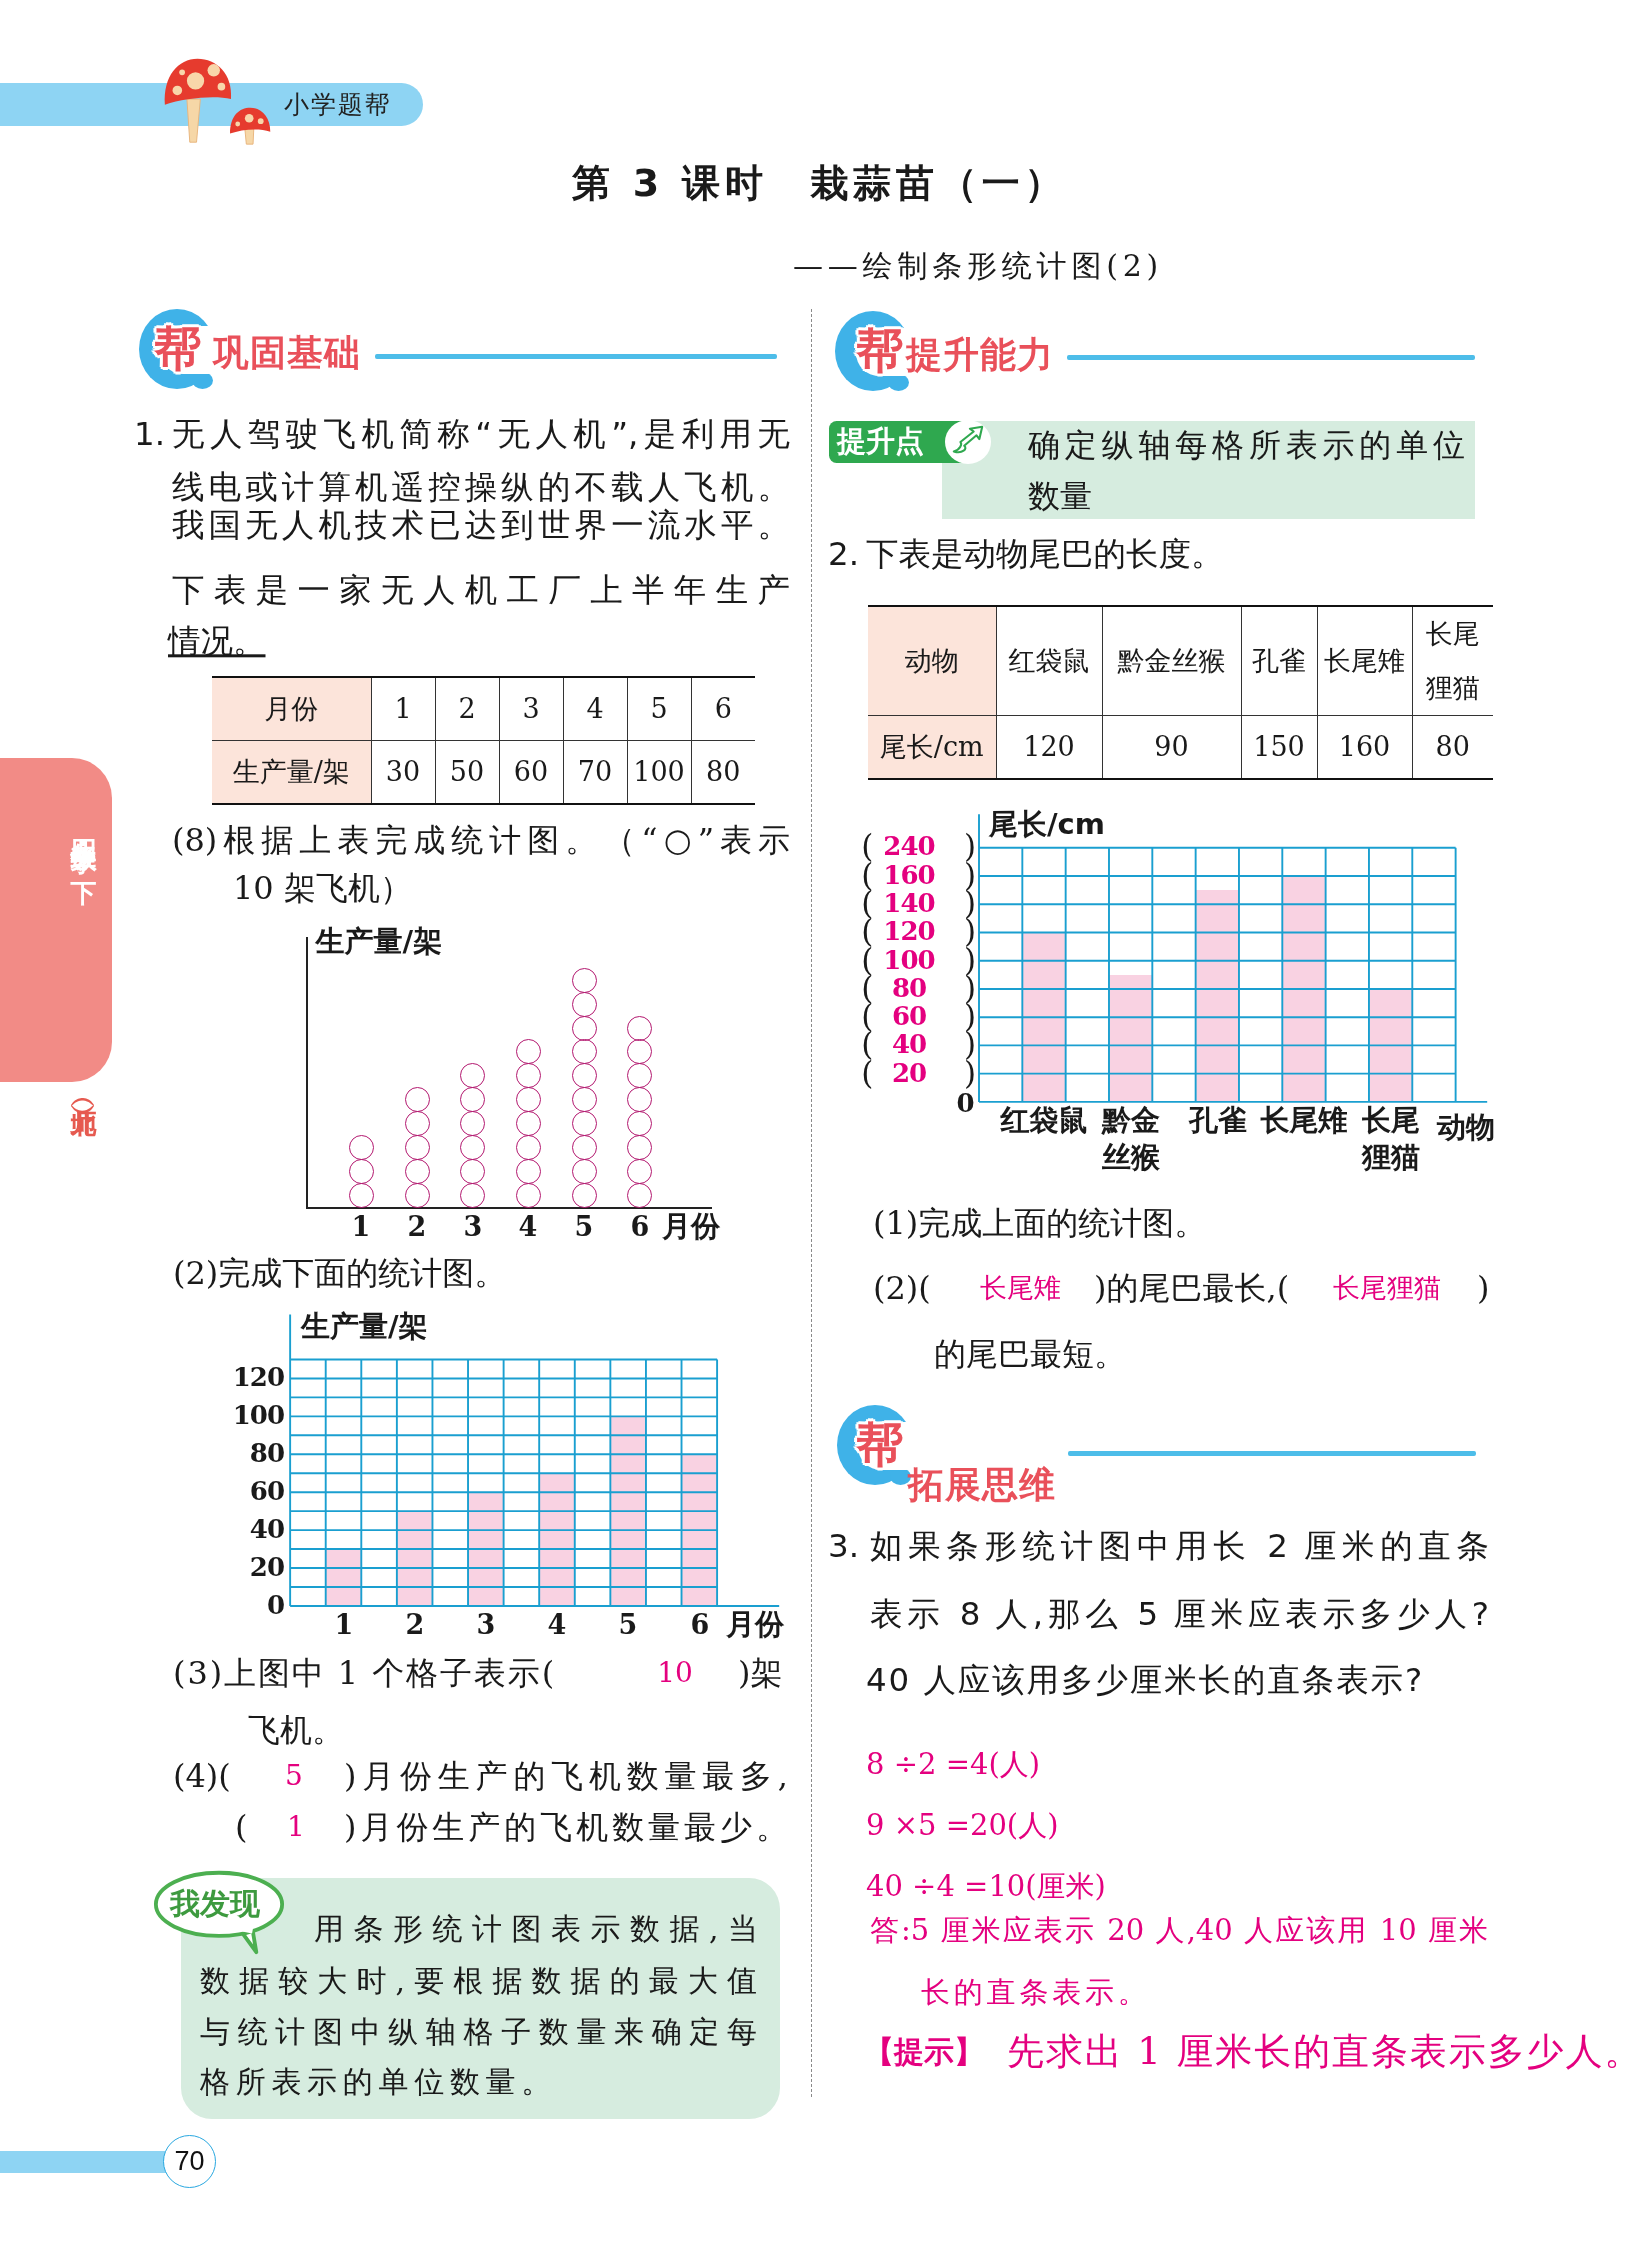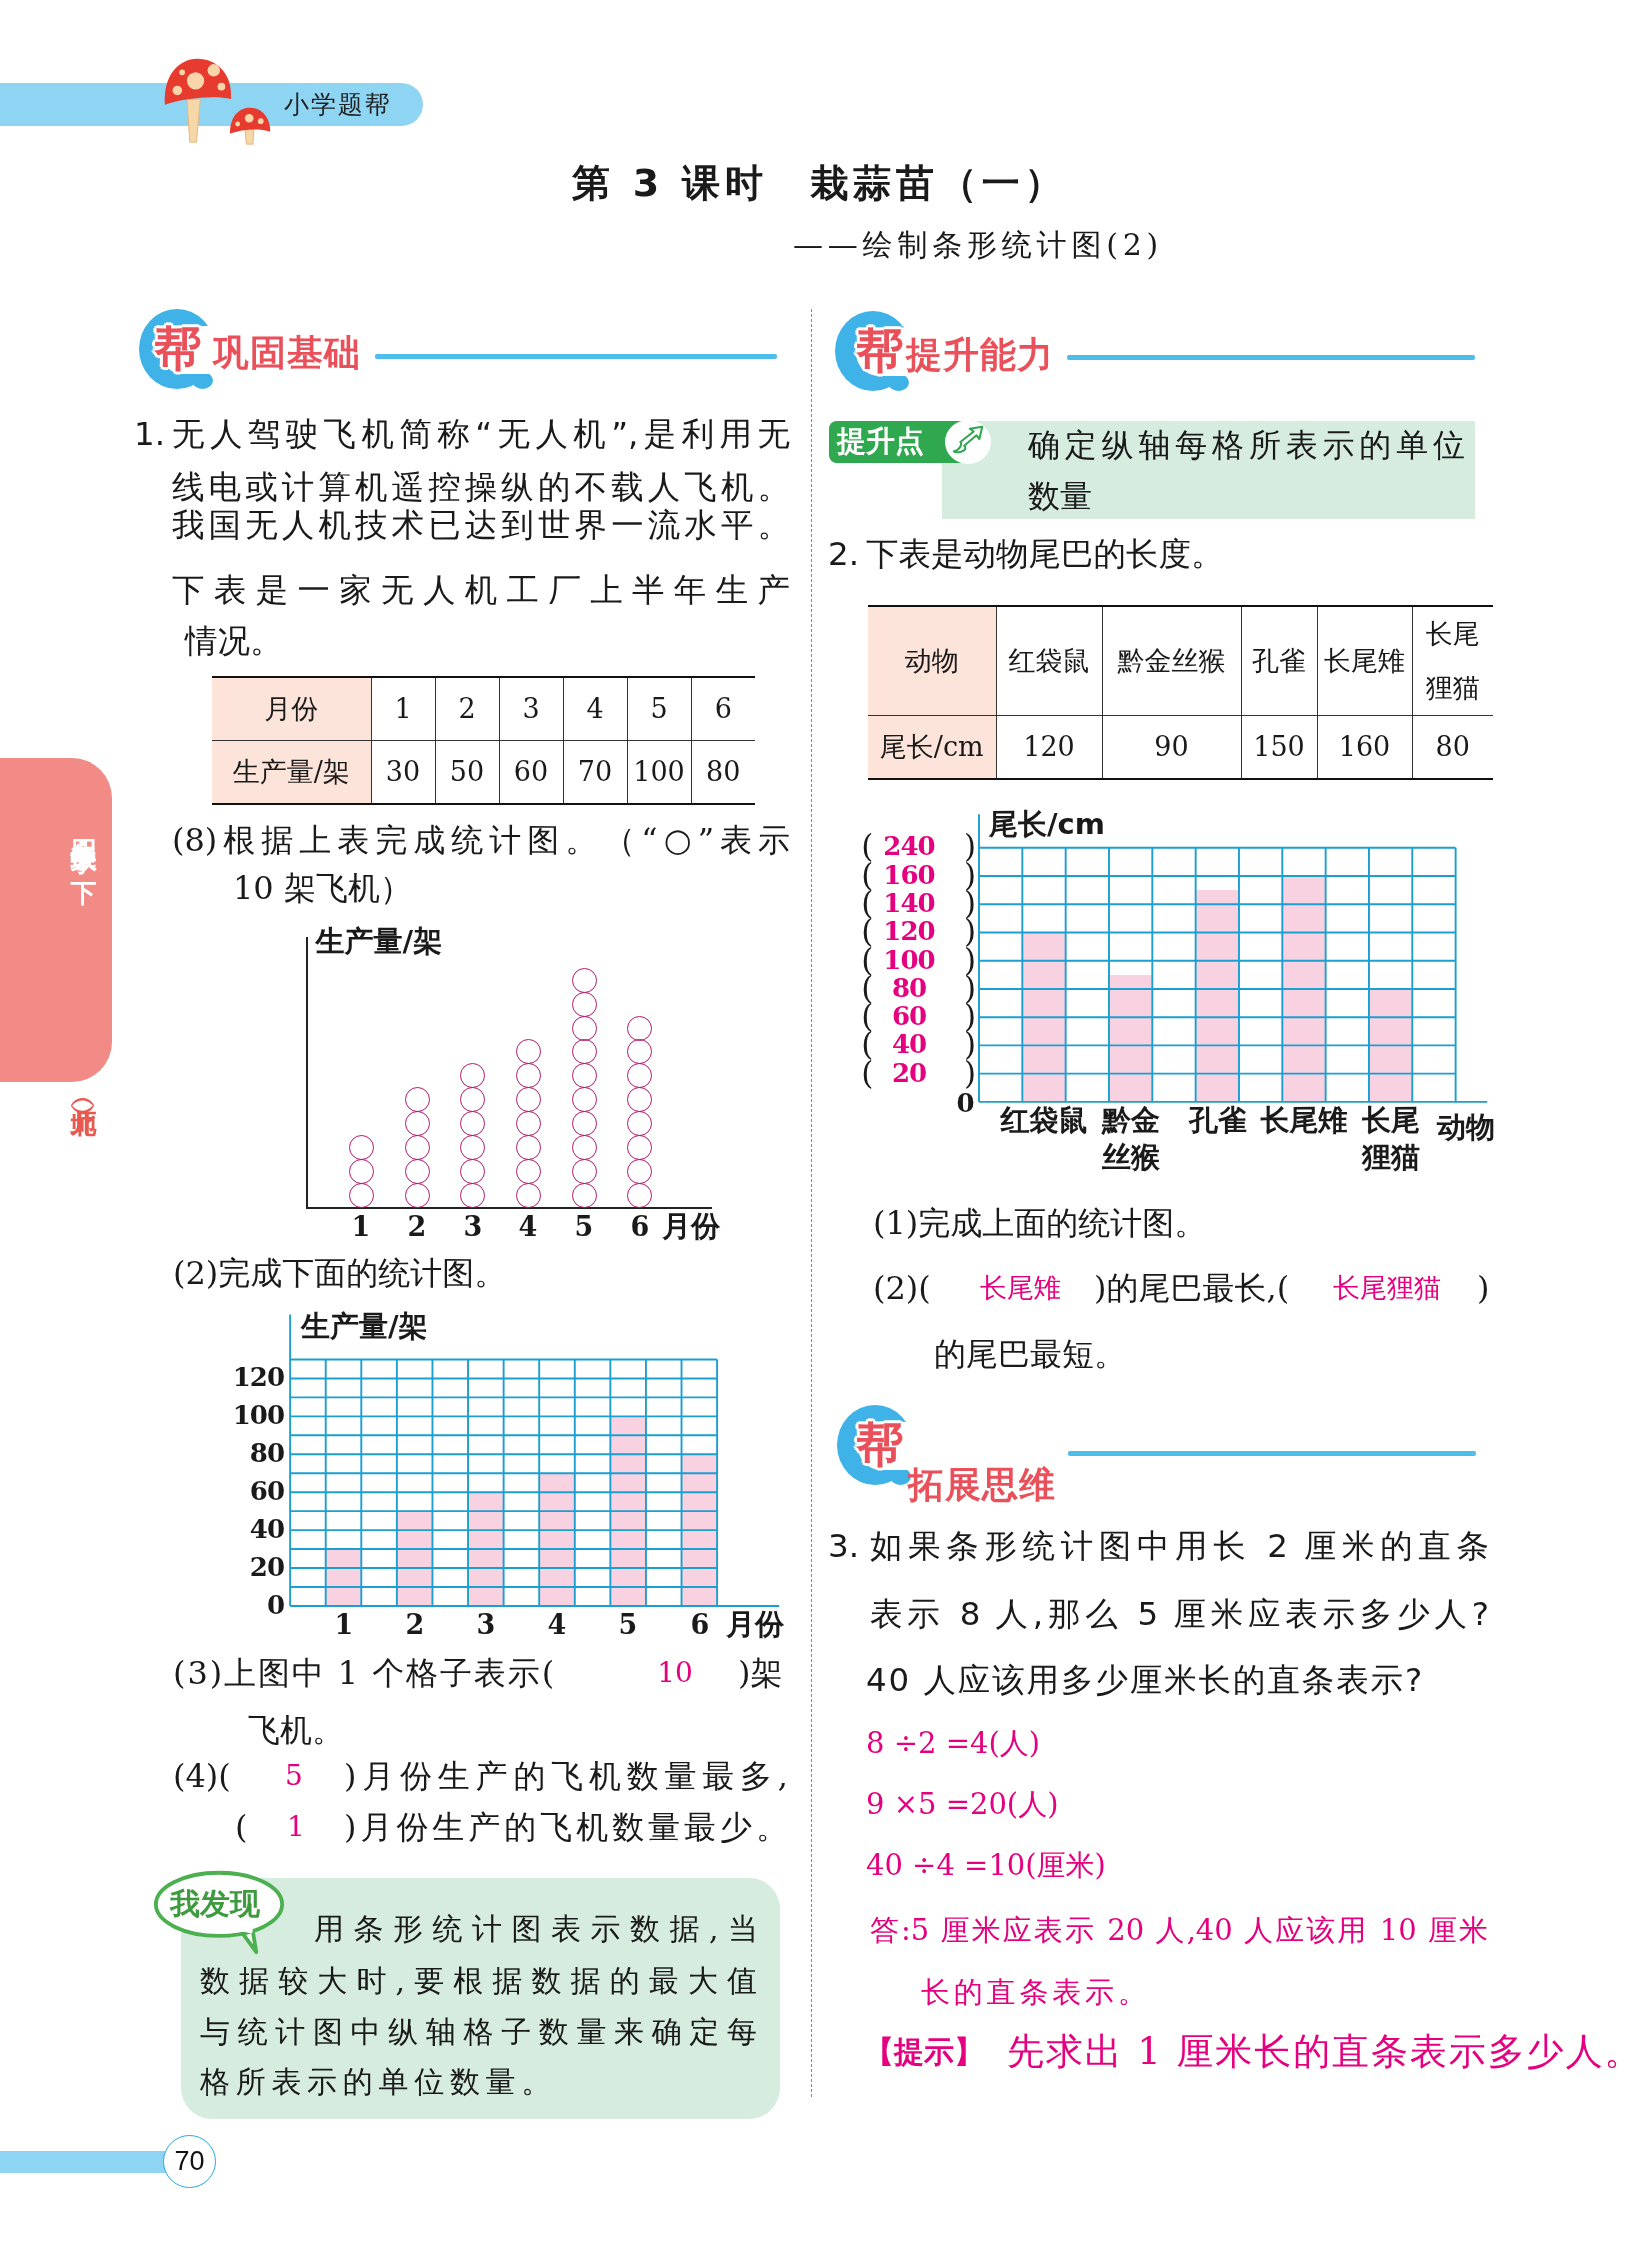--- a/index.html
+++ b/index.html
@@ -1,21 +1,21 @@
 <!DOCTYPE html>
 <html><head>
 <meta charset="utf-8">
 <style>
 *{box-sizing:border-box;}
 html,body{margin:0;padding:0;}
 body{width:1628px;height:2260px;position:relative;background:#ffffff;color:#1a1a1a;font-family:"DejaVu Sans","Liberation Sans",sans-serif;overflow:hidden;}
 .a{position:absolute;}
 .t{position:absolute;white-space:nowrap;line-height:1.15;transform:translateY(-50%);}
 .j{text-align:justify;text-align-last:justify;}
-.serif{font-family:"DejaVu Serif","Liberation Serif",serif;}
+.serif{font-family:"DejaVu Serif","Liberation Serif",serif;margin-top:21px;}
 .mag{color:#e4007f;}
 .q{font-size:32.5px;}
 .sub{font-size:32px;font-family:"DejaVu Serif","Liberation Serif",serif;}
 
 
 .sec{position:absolute;width:239px;height:84px;}
 .ring{position:absolute;left:1.9px;top:0;width:76px;height:80px;border-radius:50%;background:#3fb2e8;}
 .ring-tail{position:absolute;left:55px;top:63px;width:21px;height:17px;border-radius:50%;background:#3fb2e8;}
 .ring-hole{position:absolute;left:23px;top:17px;width:71px;height:48px;background:#ffffff;border-radius:23px;}
 .sec-badge{position:absolute;left:17px;top:11.5px;font-size:48px;line-height:55px;font-weight:bold;color:#e9505a;
@@ -75,21 +75,21 @@
   <span class="sec-badge">帮</span>
   <span class="sec-title">巩固基础</span>
 </div>
 <div class="sec-line" style="left:375px;top:354px;width:402px;"></div>
 
 <div class="t q" style="left:134px;top:435px;">1.</div>
 <div class="t q j" style="left:172px;top:435px;width:618px;">无人驾驶飞机简称“无人机”,是利用无</div>
 <div class="t q j" style="left:172px;top:488px;width:618px;">线电或计算机遥控操纵的不载人飞机。</div>
 <div class="t q j" style="left:172px;top:526px;width:618px;">我国无人机技术已达到世界一流水平。</div>
 <div class="t q j" style="left:172px;top:591px;width:618px;">下表是一家无人机工厂上半年生产</div>
-<div class="t q" style="left:185px;top:642px;">情况。</div>
+<div class="t q" style="left:168px;top:642px;text-decoration:underline;">情况。</div>
 
 <table class="tbl" style="left:212px;top:676px;width:543px;">
   <tbody>
       <tr style="height:63px;">
     <td class="th" style="width:159px;">月份</td>
     <td style="width:64px;">1</td>
     <td style="width:64px;">2</td>
     <td style="width:64px;">3</td>
     <td style="width:64px;">4</td>
     <td style="width:64px;">5</td>

